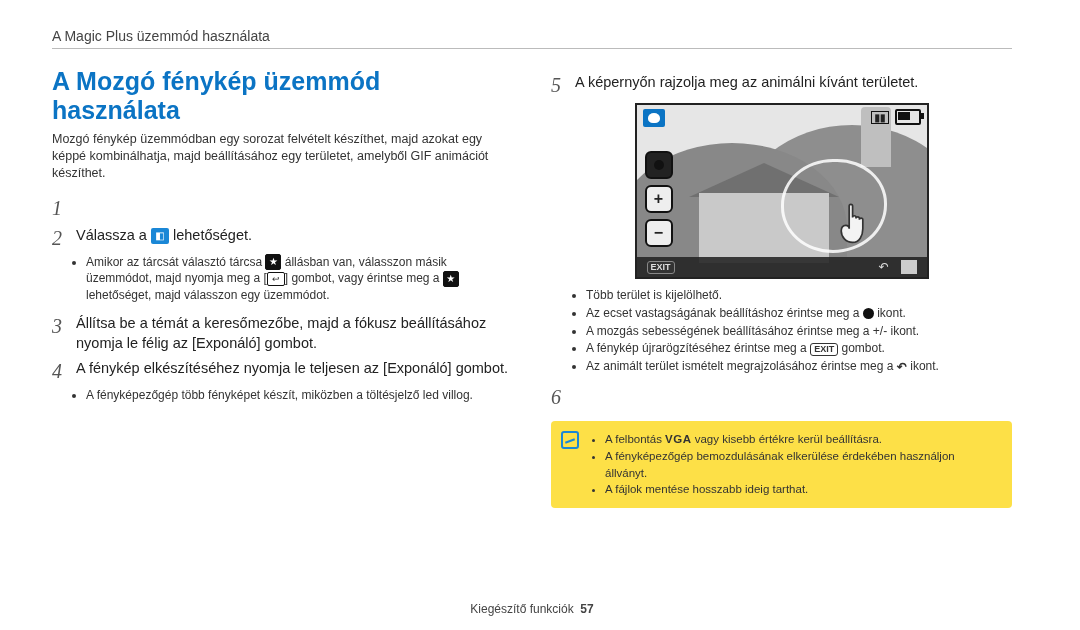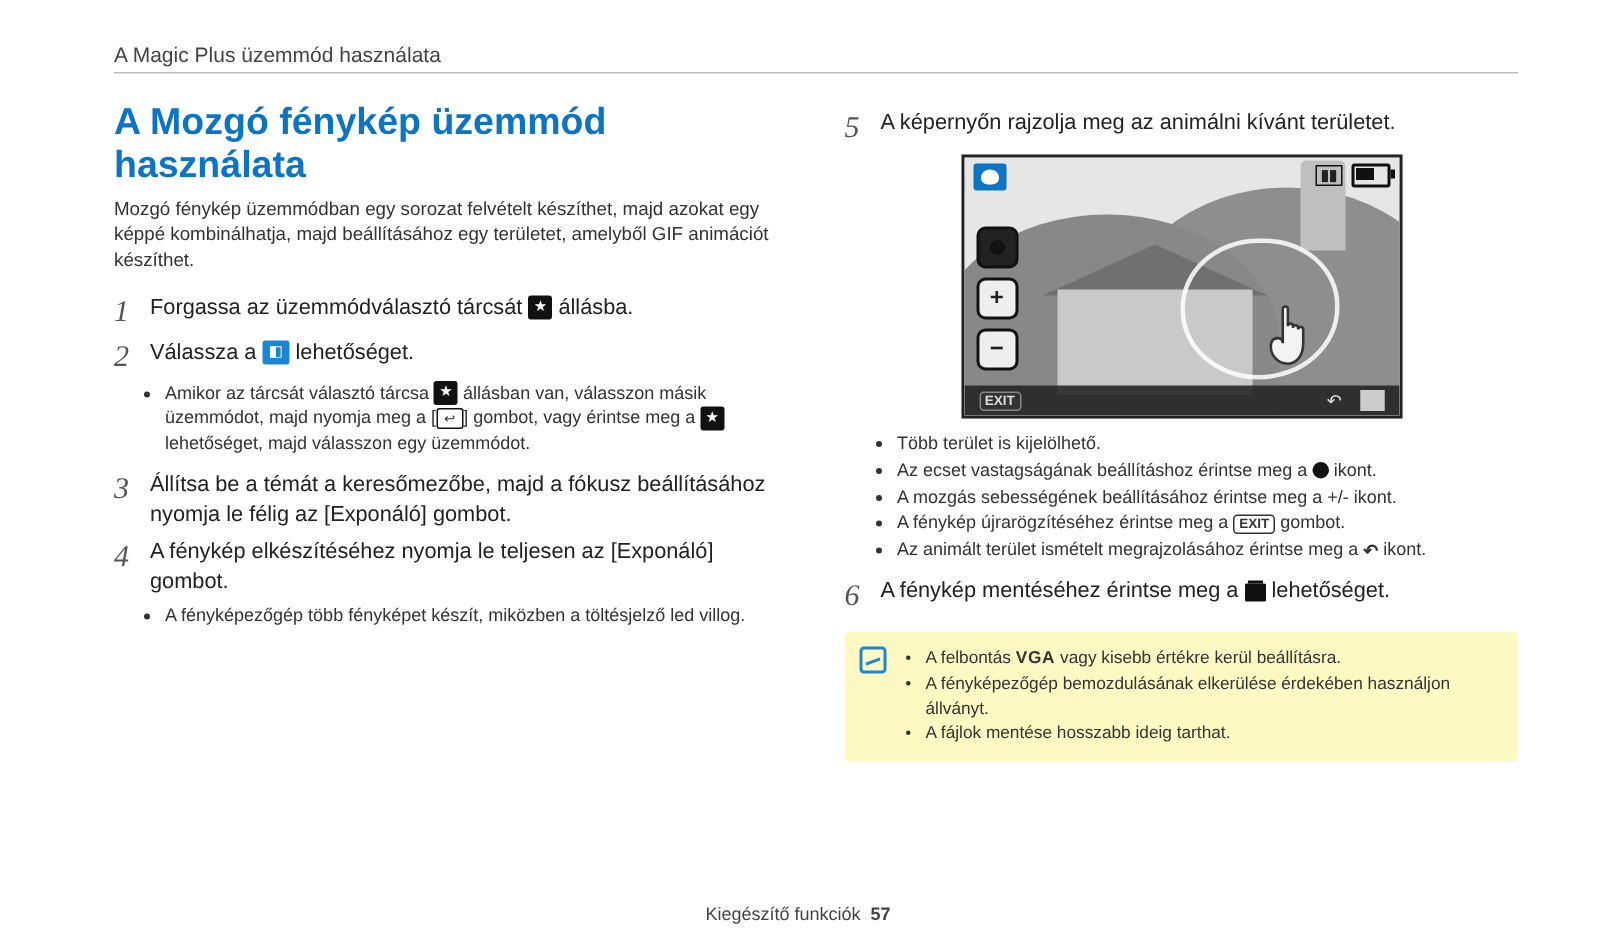--- a/index.html
+++ b/index.html
@@ -1,16 +1,16 @@
 <!DOCTYPE html>
 <html><head>
 <meta charset="utf-8">
 <style>
   html,body{margin:0;padding:0;background:#fff;font-family:"Segoe UI",Arial,sans-serif;color:#222;}
-  .page{width:1064px;height:630px;position:relative;box-sizing:border-box;padding:28px 52px 0 76px;}
+  .page{width:1064px;height:630px;position:relative;box-sizing:border-box;padding:28px 52px 0 52px;}
   .breadcrumb{font-size:14px;color:#444;margin-bottom:4px;}
   .hr{border:none;border-top:1px solid #bbb;margin:4px 0 18px 0;}
   .cols{display:flex;gap:38px;}
   .col{flex:1;min-width:0;}
   .title{color:#0b74c4;font-size:25px;font-weight:600;margin:0 0 6px 0;}
   .intro{font-size:12.5px;color:#333;line-height:1.35;margin-bottom:14px;}
   .step{display:flex;align-items:flex-start;margin:6px 0 4px 0;}
   .step .num{font-size:20px;font-style:italic;font-family:Georgia,serif;color:#555;width:24px;flex:none;line-height:1.2;}
   .step .txt{font-size:14.5px;color:#222;line-height:1.35;}
   .bullets{margin:3px 0 10px 34px;padding:0;list-style:disc;}
@@ -20,21 +20,21 @@
   .inline-icon{display:inline-flex;align-items:center;justify-content:center;vertical-align:middle;}
   .icon-star-circle, .icon-star-filled{width:14px;height:14px;border:1px solid #111;border-radius:2px;background:#111;color:#fff;font-size:10px;line-height:14px;text-align:center;}
   .icon-back-box{width:16px;height:12px;border:1px solid #111;border-radius:2px;font-size:9px;line-height:12px;text-align:center;}
   .icon-group-blue{width:18px;height:16px;background:#1a87d6;border-radius:2px;color:#fff;font-size:10px;line-height:16px;text-align:center;}
   .icon-dot{width:11px;height:11px;background:#111;border-radius:50%;}
   .icon-back-arrow{font-weight:bold;}
   .icon-save-stack{width:14px;height:12px;background:#111;border-radius:1px;position:relative;}
   .icon-save-stack::after{content:"";position:absolute;left:2px;top:-2px;width:10px;height:2px;background:#111;}
   .exit-pill{display:inline-block;border:1px solid #333;border-radius:3px;font-size:9px;padding:0 3px;line-height:11px;vertical-align:middle;font-weight:bold;}
   .vga{font-weight:700;letter-spacing:.5px;}
-  .notebox{background:#fef9c3;border-radius:4px;padding:10px 12px 10px 40px;margin-top:12px;position:relative;}
+  .notebox{background:#fde047;border-radius:4px;padding:10px 12px 10px 40px;margin-top:12px;position:relative;}
   .notebox .note-icon{position:absolute;left:10px;top:10px;width:18px;height:18px;border:2px solid #1a87d6;border-radius:3px;box-sizing:border-box;}
   .notebox .note-icon::after{content:"";position:absolute;left:2px;top:7px;width:10px;height:2px;background:#1a87d6;transform:rotate(-20deg);}
   .notebox ul{margin:0;padding-left:14px;}
   .notebox li{font-size:11.5px;color:#333;line-height:1.45;}
   .footer{position:absolute;left:0;right:0;bottom:14px;text-align:center;font-size:12px;color:#444;}
   .footer b{font-weight:600;}
   
   .screen{width:290px;height:172px;border:2px solid #222;margin:6px auto 8px auto;background:#ddd;position:relative;overflow:hidden;}
   .sky{position:absolute;inset:0;background:#e6e6e6;}
   .hill1{position:absolute;left:-20px;top:38px;width:230px;height:170px;background:#888;border-radius:60% 60% 0 0;}
@@ -69,23 +69,20 @@
   <hr class="hr">
 
   <div class="cols">
 
     <div class="col">
       <h2 class="title">A Mozgó fénykép üzemmód használata</h2>
       <div class="intro">Mozgó fénykép üzemmódban egy sorozat felvételt készíthet, majd azokat egy képpé kombinálhatja, majd beállításához egy területet, amelyből GIF animációt készíthet.</div>
 
       <div class="step">
         <div class="num">1</div>
-        <div class="txt">
-          <span>Forgassa az üzemmódválasztó tárcsát </span><span class="inline-icon icon-star-circle">★</span><span> állásba.</span>
-        </div>
       </div>
 
       <div class="step">
         <div class="num">2</div>
         <div class="txt">
           <span>Válassza a </span><span class="inline-icon icon-group-blue">◧</span><span> lehetőséget.</span>
         </div>
       </div>
       <ul class="bullets">
         <li>
@@ -160,23 +157,20 @@
         <li>
           <span>A fénykép újrarögzítéséhez érintse meg a </span><span class="exit-pill">EXIT</span><span> gombot.</span>
         </li>
         <li>
           <span>Az animált terület ismételt megrajzolásához érintse meg a </span><span class="inline-icon icon-back-arrow">↶</span><span> ikont.</span>
         </li>
       </ul>
 
       <div class="step">
         <div class="num">6</div>
-        <div class="txt">
-          <span>A fénykép mentéséhez érintse meg a </span><span class="inline-icon icon-save-stack"></span><span> lehetőséget.</span>
-        </div>
       </div>
 
       <div class="notebox">
         <div class="note-icon"></div>
         <ul>
           <li>
             <span>A felbontás </span><span class="vga">VGA</span><span> vagy kisebb értékre kerül beállításra.</span>
           </li>
           <li>A fényképezőgép bemozdulásának elkerülése érdekében használjon állványt.</li>
           <li>A fájlok mentése hosszabb ideig tarthat.</li>

